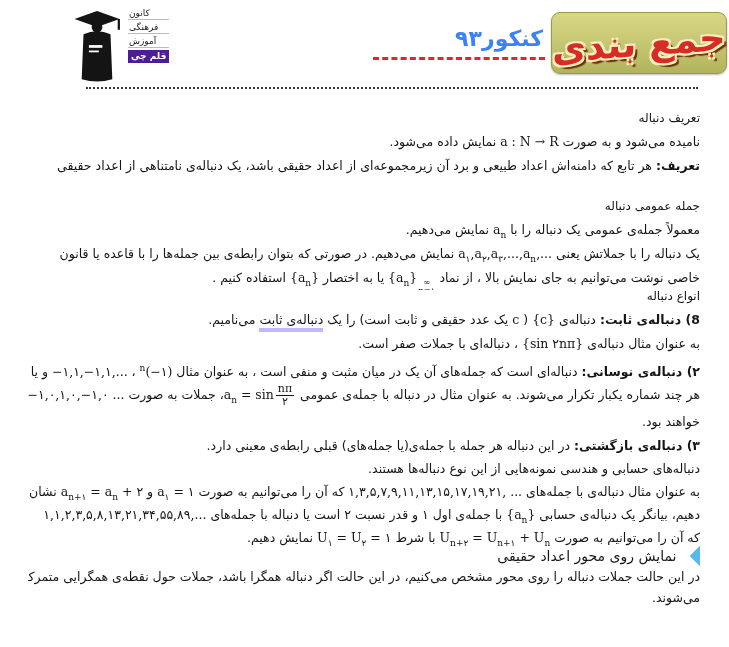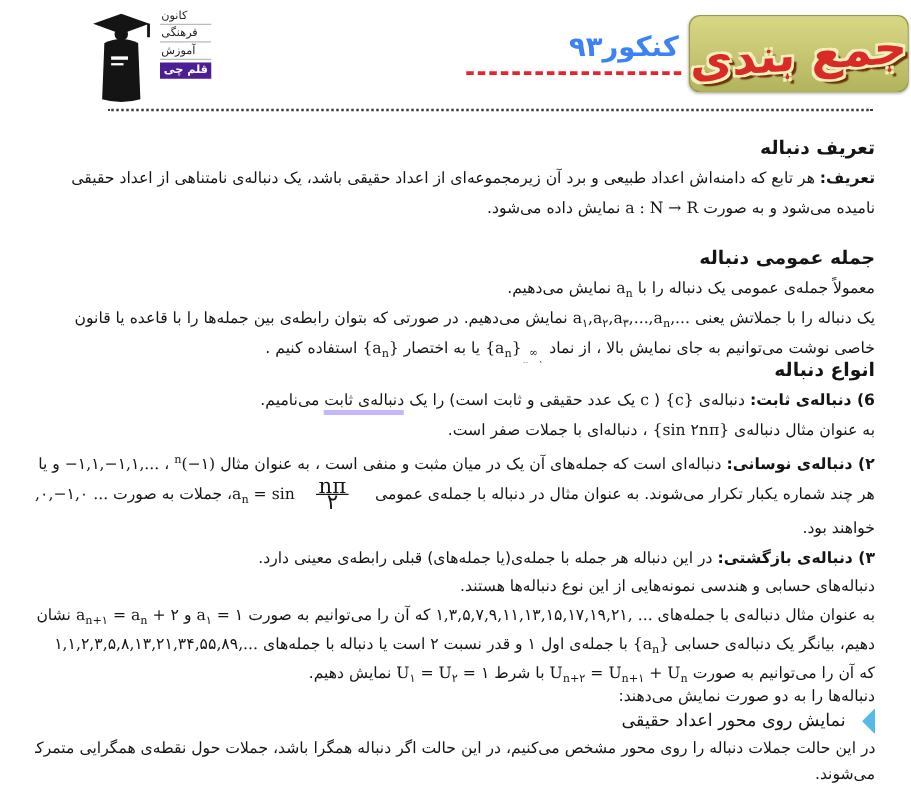--- a/index.html
+++ b/index.html
@@ -16,34 +16,34 @@
          border:1px solid #98994a;box-shadow:0 1px 2px rgba(0,0,0,.25);
          display:flex;align-items:center;justify-content:center;}
   .badge-title{font-size:37px;font-weight:bold;color:#d92b26;transform:rotate(-4deg) skewX(-4deg);
          letter-spacing:-2px;line-height:1;
          text-shadow:-2px -2px 0 #f6eebc,2px -2px 0 #f6eebc,-2px 2px 0 #f6eebc,2px 2px 0 #f6eebc,4px 4px 1px #6b3208;}
   .konkur{position:absolute;right:186px;top:26px;font-size:22px;font-weight:bold;color:#3b82f6;direction:rtl;}
   .red-dashes{position:absolute;right:184px;top:57px;width:172px;height:0;border-top:3px dashed #e8232e;}
   .dotline{position:absolute;left:86px;top:87px;width:612px;height:0;border-top:2px dotted #3c3c3c;}
   
   .sec{position:absolute;left:28px;right:29px;direction:rtl;text-align:right;}
-  .h{font-size:15px;font-weight:bold;line-height:24px;height:24px;white-space:nowrap;overflow:hidden;}
+  .h{font-size:12px;font-weight:normal;line-height:24px;height:24px;white-space:nowrap;overflow:hidden;}
   .line{font-size:12.5px;line-height:24px;height:24px;white-space:nowrap;overflow:hidden;}
   .line.t23{line-height:23px;height:23px;}
   .line.tall{line-height:30px;height:30px;}
   .line b{font-weight:bold;}
   .ul{border-bottom:5px solid #c4b5fd;padding-bottom:1px;}
   .m{direction:ltr;unicode-bidi:isolate;display:inline-block;
      font-family:"DejaVu Serif","DejaVu Sans",serif;font-size:12.5px;}
   .m sub{font-size:9px;}
   .m sup{font-size:9px;}
   .stack{display:inline-flex;flex-direction:column;align-items:center;vertical-align:-35%;
          font-size:8.5px;line-height:9px;margin-left:1px;}
   .frac{display:inline-flex;flex-direction:column;align-items:center;vertical-align:middle;
-        font-size:17px;line-height:12px;margin:0 17px;}
+        font-size:11px;line-height:12px;margin:0 2px;}
   .frac .num{border-bottom:1px solid currentColor;padding:0 2px;}
   .bullet{position:relative;height:20px;line-height:20px;font-size:14px;
           white-space:nowrap;overflow:hidden;}
   .diamond{position:absolute;right:-9px;top:2px;width:16px;height:16px;background:#55b9e9;
            transform:rotate(45deg);}
   .bnum{margin-left:16px;}
   .s5l{font-size:12.5px;line-height:21px;height:21px;white-space:nowrap;overflow:hidden;}
 </style>
 </head>
 <body>
@@ -70,24 +70,24 @@
   <div class="badge">
     <span class="badge-title">جمع بندی</span>
   </div>
   <div class="konkur">کنکور۹۳</div>
   <div class="red-dashes"></div>
   <div class="dotline"></div>
 
   <div class="sec" style="top:106px">
     <div class="h">تعریف دنباله</div>
     <div class="line">
-      <b>تعریف:</b><span> هر تابع که دامنه‌اش اعداد طبیعی و برد آن زیرمجموعه‌ای از اعداد حقیقی باشد، یک دنباله‌ی نامتناهی از اعداد حقیقی</span>
+      <span>نامیده می‌شود و به صورت </span><span class="m" dir="ltr"><span>a : N → R</span></span><span> نمایش داده می‌شود.</span>
     </div>
     <div class="line">
-      <span>نامیده می‌شود و به صورت </span><span class="m" dir="ltr"><span>a : N → R</span></span><span> نمایش داده می‌شود.</span>
+      <b>تعریف:</b><span> هر تابع که دامنه‌اش اعداد طبیعی و برد آن زیرمجموعه‌ای از اعداد حقیقی باشد، یک دنباله‌ی نامتناهی از اعداد حقیقی</span>
     </div>
   </div>
 
   <div class="sec" style="top:194px">
     <div class="h">جمله عمومی دنباله</div>
     <div class="line">
       <span>معمولاً جمله‌ی عمومی یک دنباله را با </span><span class="m" dir="ltr"><span>a</span><sub>n</sub></span><span> نمایش می‌دهیم.</span>
     </div>
     <div class="line">
       <span>یک دنباله را با جملاتش یعنی </span><span class="m" dir="ltr"><span>a</span><sub>۱</sub><span>,</span><span>a</span><sub>۲</sub><span>,</span><span>a</span><sub>۳</sub><span>,...,</span><span>a</span><sub>n</sub><span>,...</span></span><span> نمایش می‌دهیم. در صورتی که بتوان رابطه‌ی بین جمله‌ها را با قاعده یا قانون</span>
@@ -96,21 +96,21 @@
       <span>خاصی نوشت می‌توانیم به جای نمایش بالا ، از نماد </span><span class="m" dir="ltr"><span>{</span><span>a</span><sub>n</sub><span>}</span><span class="stack">
             <span>∞</span>
             <span>n=۱</span>
           </span></span><span> یا به اختصار </span><span class="m" dir="ltr"><span>{</span><span>a</span><sub>n</sub><span>}</span></span><span> استفاده کنیم .</span>
     </div>
   </div>
 
   <div class="sec" style="top:284px">
     <div class="h">انواع دنباله</div>
     <div class="line">
-      <b>6) دنباله‌ی ثابت:</b><span> دنباله‌ی </span><span class="m" dir="ltr"><span>{c}</span></span><span> ( </span><span class="m" dir="ltr"><span>c</span></span><span> یک عدد حقیقی و ثابت است) را یک </span><span class="ul">دنباله‌ی ثابت</span><span> می‌نامیم.</span>
+      <b>8) دنباله‌ی ثابت:</b><span> دنباله‌ی </span><span class="m" dir="ltr"><span>{c}</span></span><span> ( </span><span class="m" dir="ltr"><span>c</span></span><span> یک عدد حقیقی و ثابت است) را یک </span><span class="ul">دنباله‌ی ثابت</span><span> می‌نامیم.</span>
     </div>
     <div class="line">
       <span>به عنوان مثال دنباله‌ی </span><span class="m" dir="ltr"><span>{sin ۲nπ}</span></span><span> ، دنباله‌ای با جملات صفر است.</span>
     </div>
     <div class="line">
       <b>۲) دنباله‌ی نوسانی:</b><span> دنباله‌ای است که جمله‌های آن یک در میان مثبت و منفی است ، به عنوان مثال </span><span class="m" dir="ltr"><sup>n</sup><span>(−۱)</span></span><span> ، </span><span class="m" dir="ltr"><span>−۱,۱,−۱,۱,...</span></span><span> و یا جملات،</span>
     </div>
     <div class="line tall">
       <span>هر چند شماره یکبار تکرار می‌شوند. به عنوان مثال در دنباله با جمله‌ی عمومی </span><span class="m" dir="ltr"><span>a</span><sub>n</sub><span> = </span><span>sin</span><span class="frac">
             <span class="num">nπ</span>
@@ -130,21 +130,20 @@
     </div>
     <div class="line t23">
       <span>دهیم، بیانگر یک دنباله‌ی حسابی </span><span class="m" dir="ltr"><span>{</span><span>a</span><sub>n</sub><span>}</span></span><span> با جمله‌ی اول ۱ و قدر نسبت ۲ است یا دنباله با جمله‌های </span><span class="m" dir="ltr"><span>۱,۱,۲,۳,۵,۸,۱۳,۲۱,۳۴,۵۵,۸۹,...</span></span>
     </div>
     <div class="line t23">
       <span>که آن را می‌توانیم به صورت </span><span class="m" dir="ltr"><span>U</span><sub>n+۲</sub><span> = </span><span>U</span><sub>n+۱</sub><span> + </span><span>U</span><sub>n</sub></span><span> با شرط </span><span class="m" dir="ltr"><span>U</span><sub>۱</sub><span> = </span><span>U</span><sub>۲</sub><span> = ۱</span></span><span> نمایش دهیم.</span>
     </div>
   </div>
 
   <div class="sec" style="top:546px">
-    <div class="s5l">دنباله‌ها را به دو صورت نمایش می‌دهند:</div>
     <div class="bullet">
       <span class="diamond"></span>
       <span class="bnum">۱</span><span>نمایش روی محور اعداد حقیقی</span>
     </div>
     <div class="s5l">در این حالت جملات دنباله را روی محور مشخص می‌کنیم، در این حالت اگر دنباله همگرا باشد، جملات حول نقطه‌ی همگرایی متمرکز</div>
     <div class="s5l">می‌شوند.</div>
   </div>
 
 </div>
 

